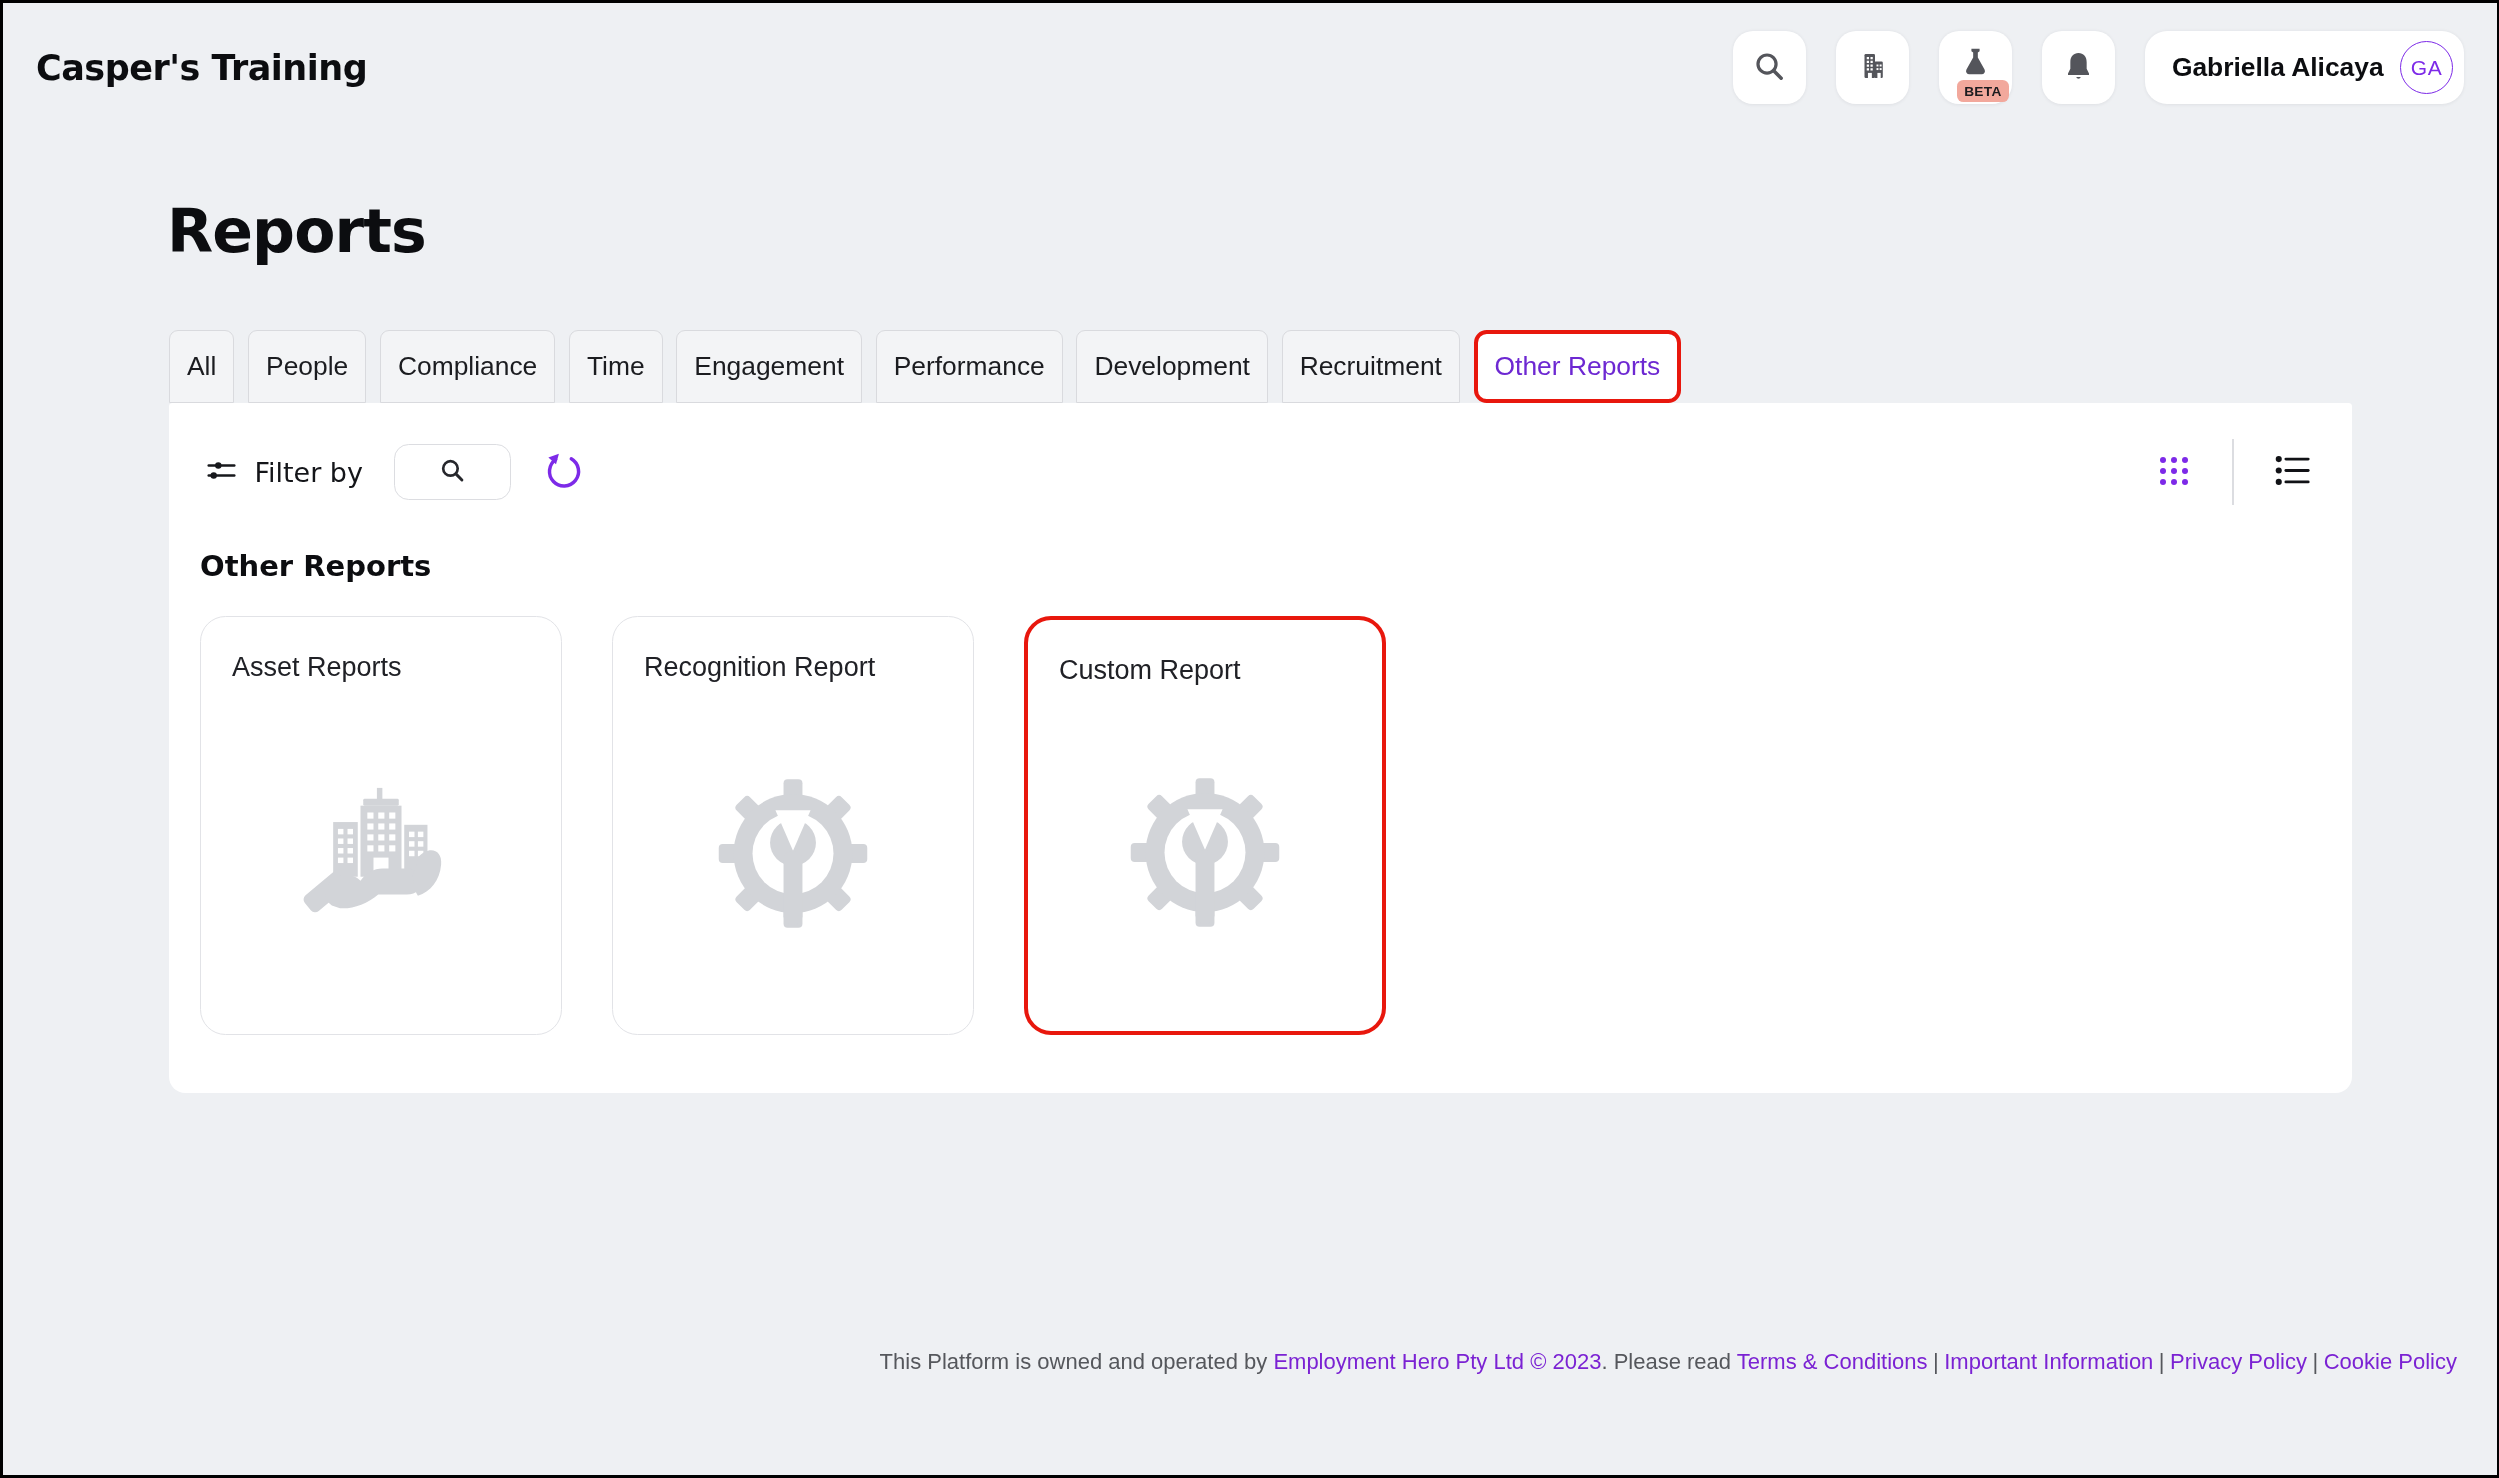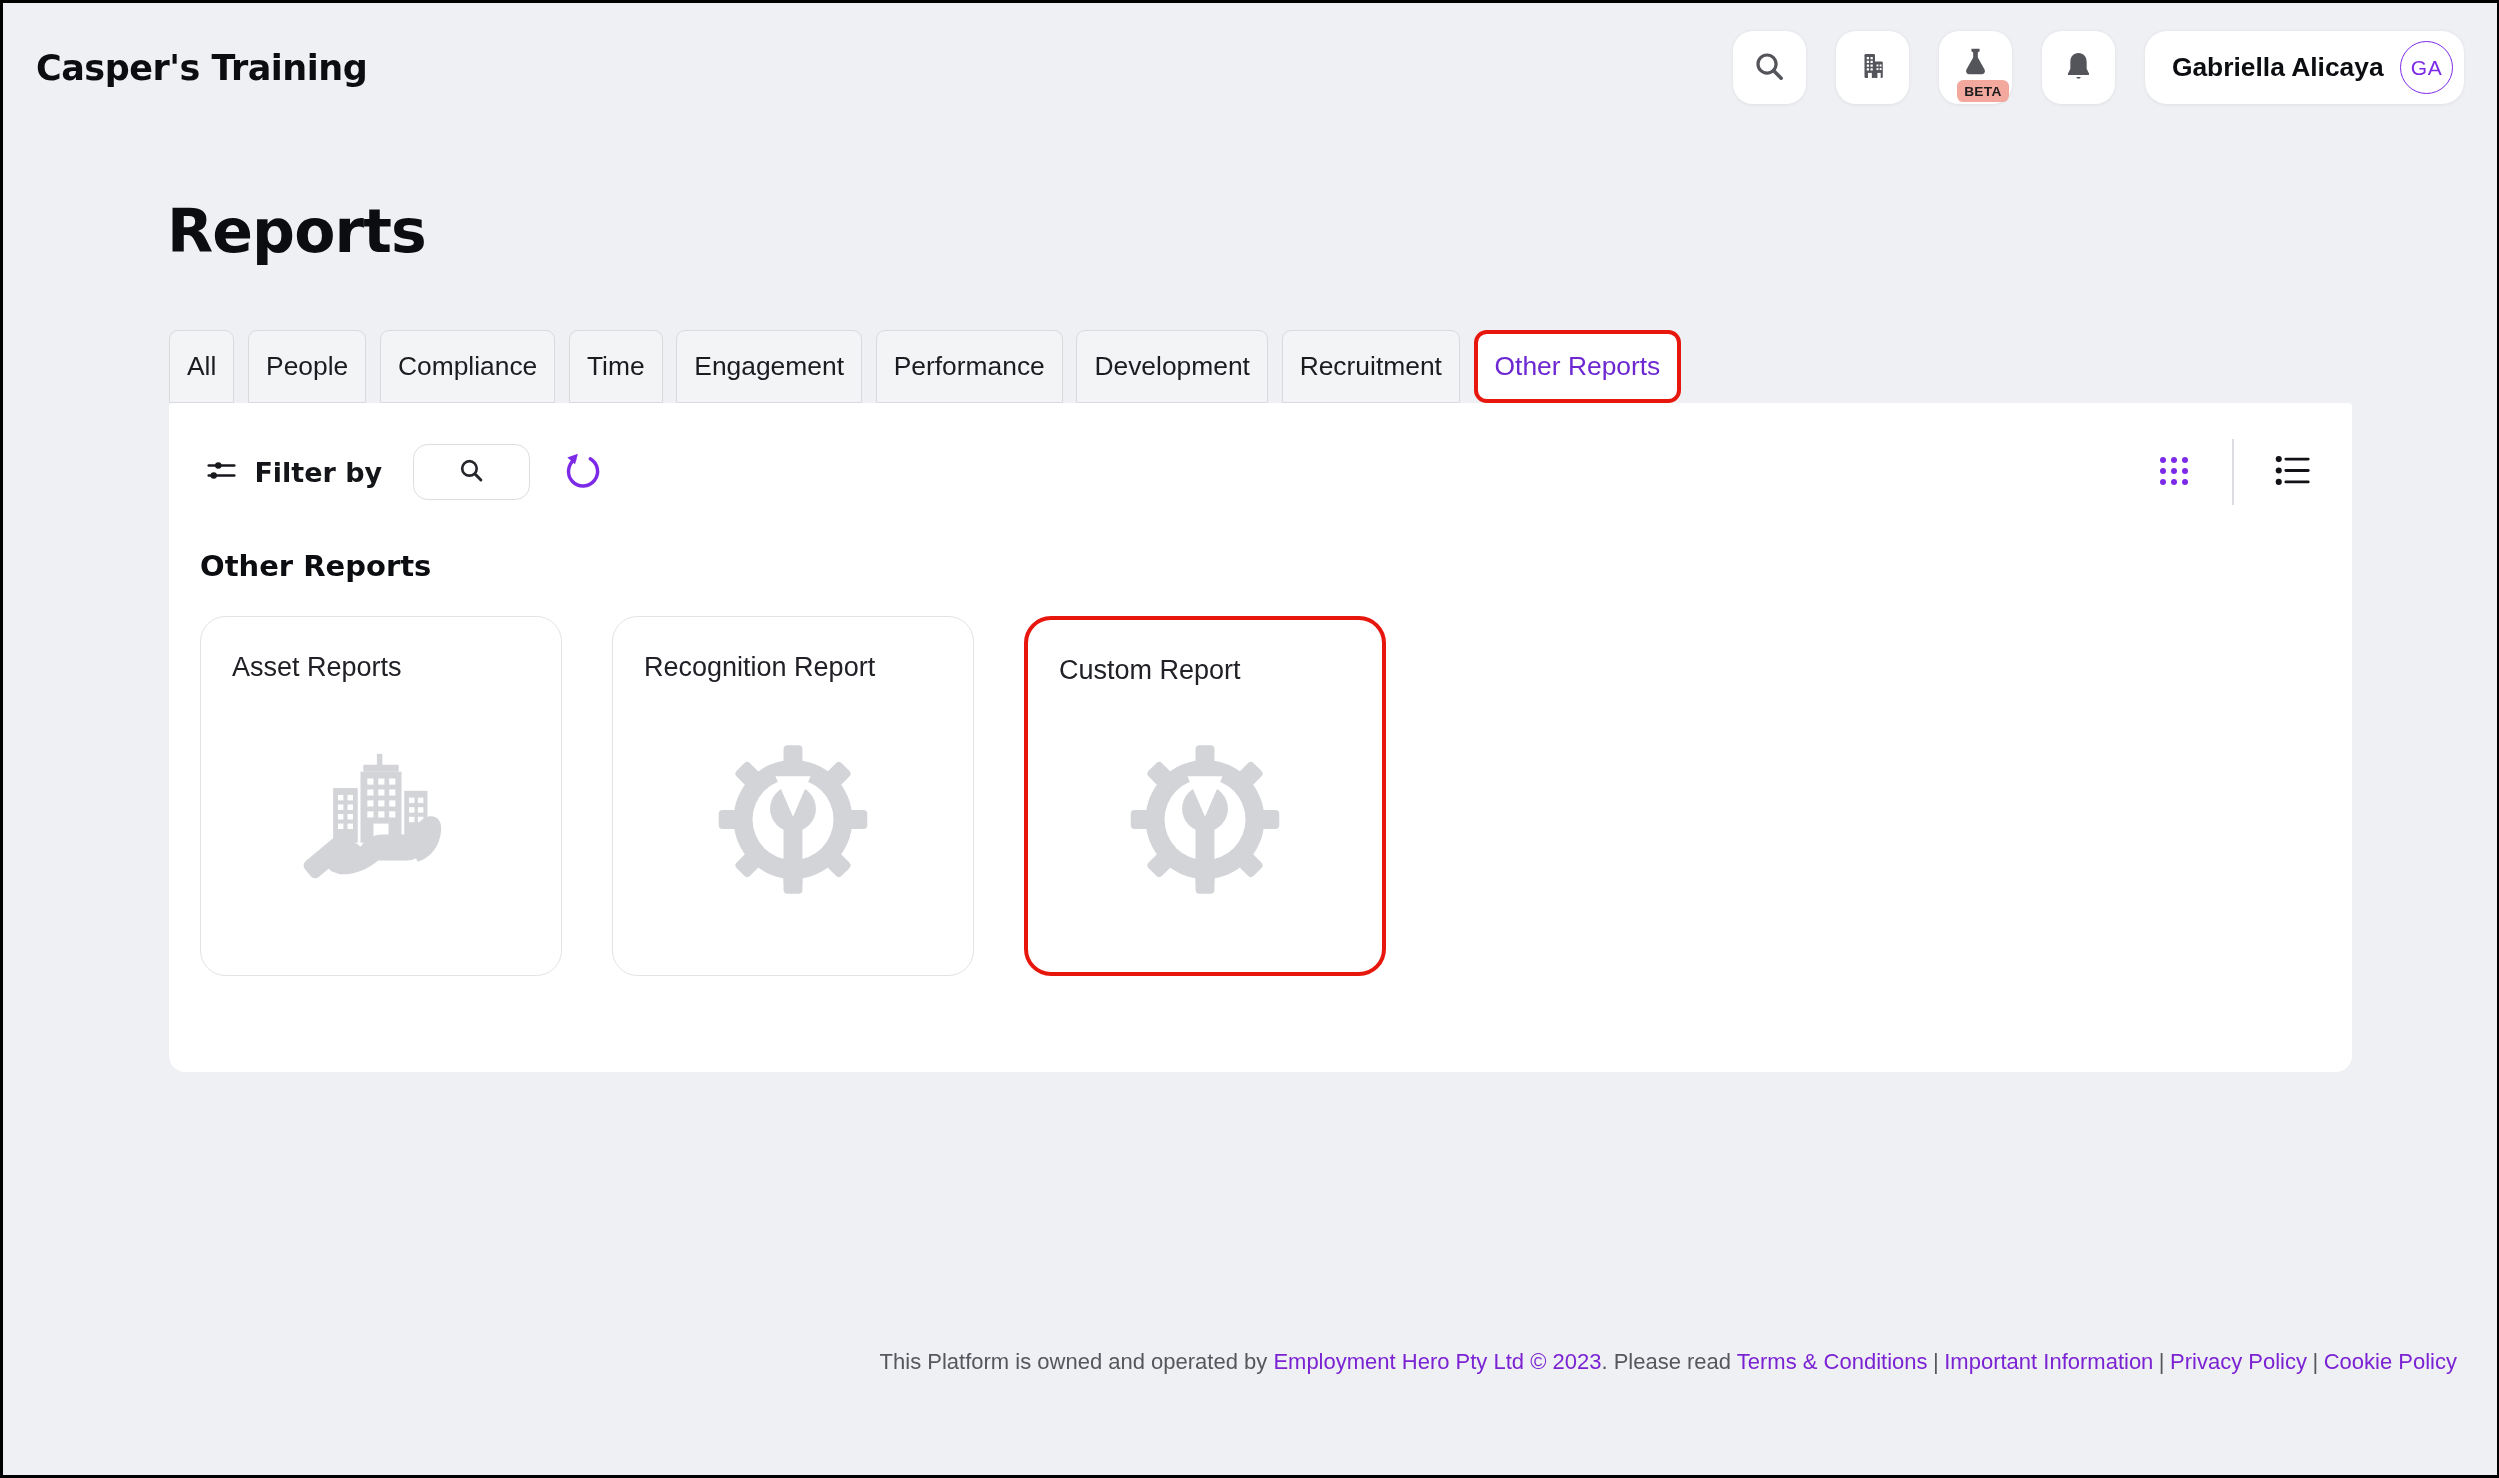--- a/index.html
+++ b/index.html
@@ -67,39 +67,39 @@
   }
   
   .panel {
     width: 2183px; min-height: 669px; margin-left: 166px;
     background: #fff; border-radius: 3.6px 3.6px 16.4px 16.4px;
     position: relative; padding-bottom: 58px;
   }
   .toolbar { display: flex; align-items: center; padding: 36px 40px 0 36px; }
   .filter-label {
     font-family: "DejaVu Sans", sans-serif;
-    font-size: 27px; font-weight: bold; margin-left: 16.4px; color: #141519;
+    font-size: 27px; font-weight: normal; margin-left: 16.4px; color: #141519;
   }
   .search-box {
     width: 117px; height: 56px; margin-left: 31px;
     border: 1.8px solid #dcdde1; border-radius: 14.6px; background: #fff;
     display: flex; align-items: center; justify-content: center; cursor: pointer;
   }
   .refresh-btn { margin-left: 33px; background: none; border: none; cursor: pointer; display:flex; }
   .toolbar-spacer { flex: 1; }
   .view-btn { background: none; border: none; cursor: pointer; display: flex; }
   .view-divider { width: 1.8px; height: 66px; background: #dcdde1; margin: 0 40px; }
   .section-title {
     font-family: "DejaVu Sans", sans-serif;
     font-size: 29px; font-weight: 800; margin: 44px 0 0 31px; color: #0c0d10;
   }
   
   .cards { display: flex; gap: 50px; margin: 33px 0 0 31px; }
   .card {
-    width: 362px; height: 360px; background: #fff;
+    width: 362px; height: 419px; background: #fff;
     border: 1.8px solid #e2e3e7; border-radius: 25.5px;
     padding: 35px 31px; position: relative; cursor: pointer;
   }
   .card.highlight { border: 4.6px solid #e8170d; border-radius: 27px; }
   .card-title { font-size: 27px; color: #202126; }
   .card-icon {
     position: absolute; left: 50%; top: 57%; transform: translate(-50%, -50%);
   }
   
   .footer {

